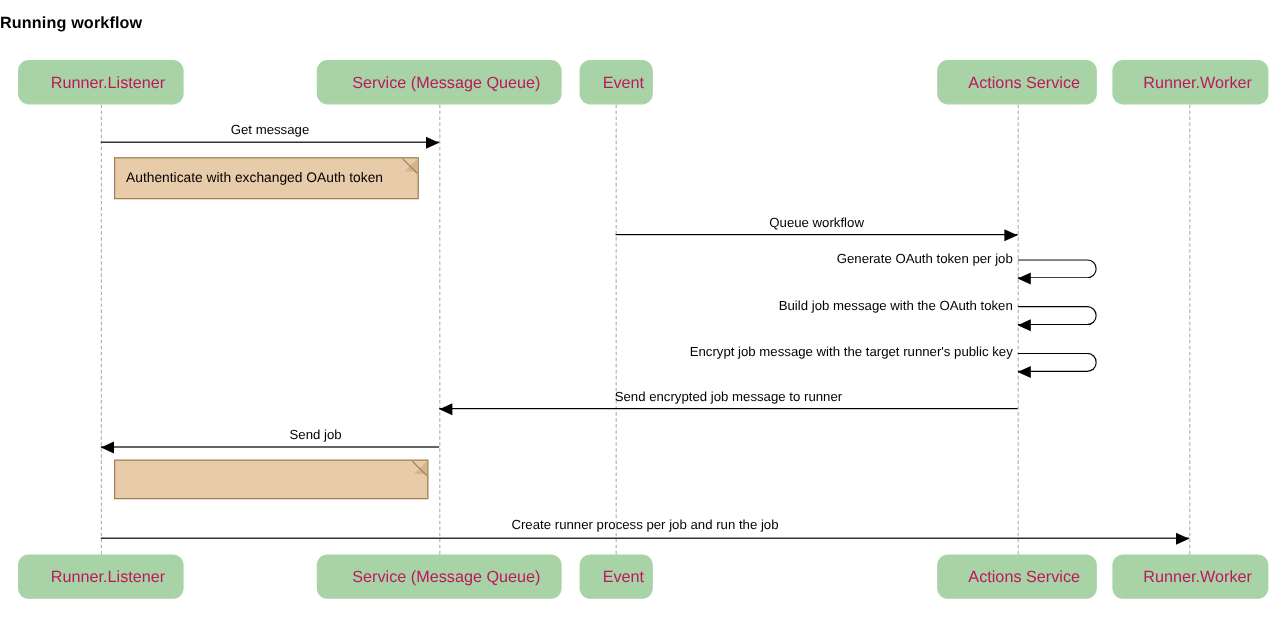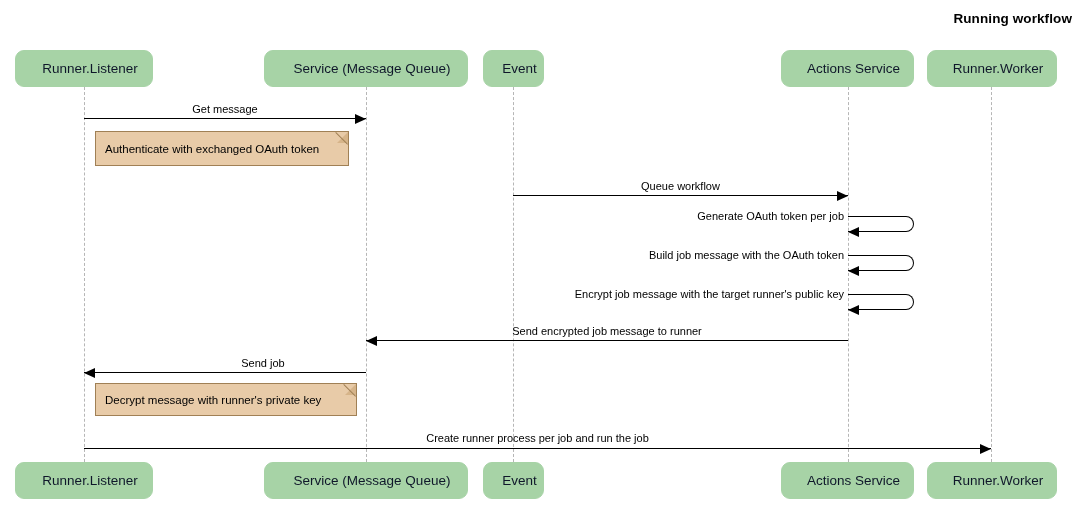--- a/index.html
+++ b/index.html
@@ -13,42 +13,42 @@
     height: 523px;
     background: #ffffff;
     font-family: "Liberation Sans", sans-serif;
     overflow: hidden;
   }
   #diagram-title {
     position: absolute;
     left: 0;
     top: 11px;
     width: 1072px;
-    text-align: right;
+    text-align: left;
     font-size: 13.5px;
     font-weight: bold;
     color: #000000;
     letter-spacing: 0.1px;
   }
   .lifeline {
     position: absolute;
     width: 0;
     border-left: 1px dashed #b6b6b6;
   }
   .participant {
     position: absolute;
     box-sizing: border-box;
     background: #a7d3a6;
     border: 1px solid #a7d3a6;
     border-radius: 9px;
     display: flex;
     align-items: center;
     justify-content: center;
     font-size: 13.5px;
-    color: #0f172a;
+    color: #be185d;
     white-space: nowrap;
     padding-left: 12px;
   }
   .msg-line {
     position: absolute;
     height: 0;
     border-top: 1.4px solid #000000;
   }
   .arrowhead {
     position: absolute;
@@ -200,19 +200,18 @@
       <div class="arrowhead left" style="left: 848px; top: 304.5px;"></div>
       <div class="msg-label right" style="left: 0px; width: 844px; top: 288px;">Encrypt job message with the target runner's public key</div>
     </div>
   <div id="notes">
       <div class="note" style="left: 95px; top: 131px; width: 254px; height: 35px; align-items: center;">
         <span>Authenticate with exchanged OAuth token</span>
         <div class="note-fold"></div>
         <div class="note-fold-edge"></div>
       </div>
       <div class="note" style="left: 95px; top: 383px; width: 262px; height: 33px;">
-        <span>Decrypt message with runner's private key</span>
         <div class="note-fold"></div>
         <div class="note-fold-edge"></div>
       </div>
     </div>
 
 </div>
 
 </body></html>

